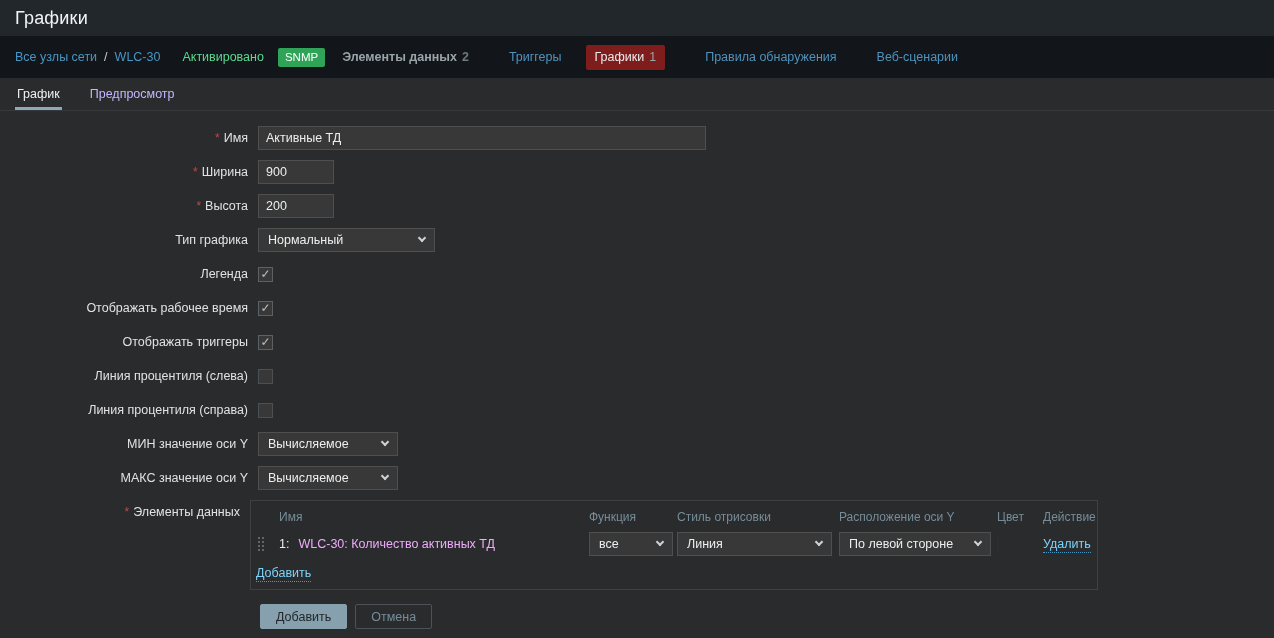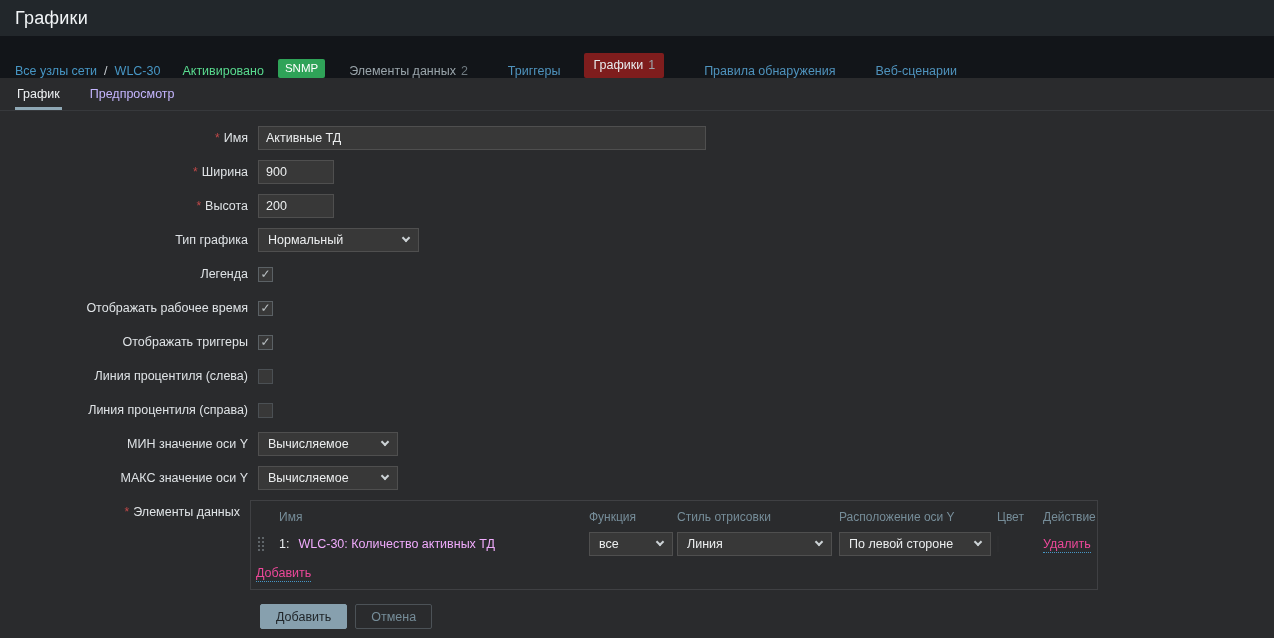--- a/index.html
+++ b/index.html
@@ -3,27 +3,27 @@
 <meta charset="utf-8">
 <style>
   * { margin:0; padding:0; box-sizing:border-box; }
   html,body { width:1274px; height:638px; background:#000; font-family:"Liberation Sans",sans-serif; overflow:hidden; }
 
   
   .titlebar { height:36px; background:#22272b; display:flex; align-items:center; padding:0 15px; }
   .page-title { color:#f2f5f7; font-size:18px; font-weight:400; letter-spacing:.2px; }
 
   
-  .navbar { height:42px; background:#121519; display:flex; align-items:flex-end; padding:0 15px; font-size:12.5px; white-space:nowrap; }
+  .navbar { height:42px; background:#121519; display:flex; align-items:center; padding:0 15px; font-size:12.5px; white-space:nowrap; }
   .navbar a { text-decoration:none; cursor:pointer; }
   .crumb-link { color:#4796c4; }
   .crumb-sep { color:#c7ccd0; margin:0 7px; }
   .status-green { color:#59db8f; margin-left:22px; }
   .badge-snmp { background:#2fa358; color:#fff; border-radius:2px; padding:3px 7px 4px; font-size:11.5px; margin-left:14px; }
-  .nav-item { margin-left:24px; color:#9aa5ab; }
+  .nav-item { margin-left:17px; color:#9aa5ab;font-weight:bold; }
   .nav-item .cnt { color:#6f7a80; margin-left:5px; }
   .nav-link { margin-left:40px; color:#4f93bd; }
   .nav-chip { margin-left:24px; background:#7f1d1d; border-radius:2px; padding:5px 9px 6px; color:#e8ecee; }
   .nav-chip .cnt { color:#9aa5ab; margin-left:5px; }
 
   
   .tabbar { height:33px; background:#2a2b2d; border-bottom:1px solid #37393c; display:flex; align-items:stretch; padding:0 15px; gap:26px; font-size:12.5px; }
   .tab { display:flex; align-items:center; padding:0 2px; cursor:pointer; border-bottom:3px solid transparent; padding-top:3px; }
   .tab.active { color:#eef1f3; border-bottom-color:#8fa8b5; }
   .tab.inactive { color:#c4b5fd; }
@@ -46,21 +46,21 @@
   .items-row .form-label { padding-top:5px; }
   .items-table { width:848px; border:1px solid #3f4043; padding:5px 0 9px 4px; font-size:12.5px; color:#dfe3e6; }
   .tbl-grid { display:grid; grid-template-columns:24px 310px 88px 162px 158px 46px auto; align-items:center; }
   .tbl-head { color:#768d99; font-size:12px; height:22px; align-items:center; }
   .tbl-item { margin-top:4px; }
   .drag-handle { width:8px; height:16px; margin-left:3px; position:relative; cursor:grab; }
   .drag-handle::before { content:""; position:absolute; left:0; top:1px; width:2px; height:2px; background:#5f6569;
      box-shadow:4px 0 #5f6569, 0 4px #5f6569, 4px 4px #5f6569, 0 8px #5f6569, 4px 8px #5f6569, 0 12px #5f6569, 4px 12px #5f6569; }
   .row-num { color:#e8ecee; margin-right:9px; }
   a.item-link { color:#f0abfc; text-decoration:none; cursor:pointer;margin-top:44px; }
-  a.dotted-link { color:#ec4899; text-decoration:none; border-bottom:1px dotted #4796c4; cursor:pointer; padding-bottom:1px; }
+  a.dotted-link { color:#7dd3fc; text-decoration:none; border-bottom:1px dotted #4796c4; cursor:pointer; padding-bottom:1px; }
   .sel-func { width:84px; } .sel-style { width:155px; } .sel-axis { width:152px; }
   .color-swatch { width:23px; height:23px; border:1px solid #2c2d2f; cursor:pointer; }
   .add-link-row { margin-top:10px; padding-left:1px; }
 
   
   .footer-row { display:flex; gap:8px; margin-left:260px; margin-top:14px; }
   .btn { height:25px; font-size:12.5px; font-family:"Liberation Sans",sans-serif; border-radius:2px; padding:0 15px; cursor:pointer; }
   .btn-primary { background:#87a0ae; border:1px solid #87a0ae; color:#20262a; }
   .btn-secondary { background:transparent; border:1px solid #4c5257; color:#768d99; }
 </style>
@@ -105,21 +105,21 @@
     <input class="text-input w-num" value="900" style="">
   </div>
 
   <div class="form-row">
     <div class="form-label"><span class="req-star">*</span><span>Высота</span></div>
     <input class="text-input w-num" value="200" style="">
   </div>
 
   <div class="form-row">
     <div class="form-label">Тип графика</div>
-    <div class="select" style="width:161px">
+    <div class="select" style="width:177px">
       <span>Нормальный</span>
       <span class="chev"></span>
     </div>
   </div>
 
   <div class="form-row">
     <div class="form-label">Легенда</div>
     <div class="checkbox checked"></div>
   </div>
 

